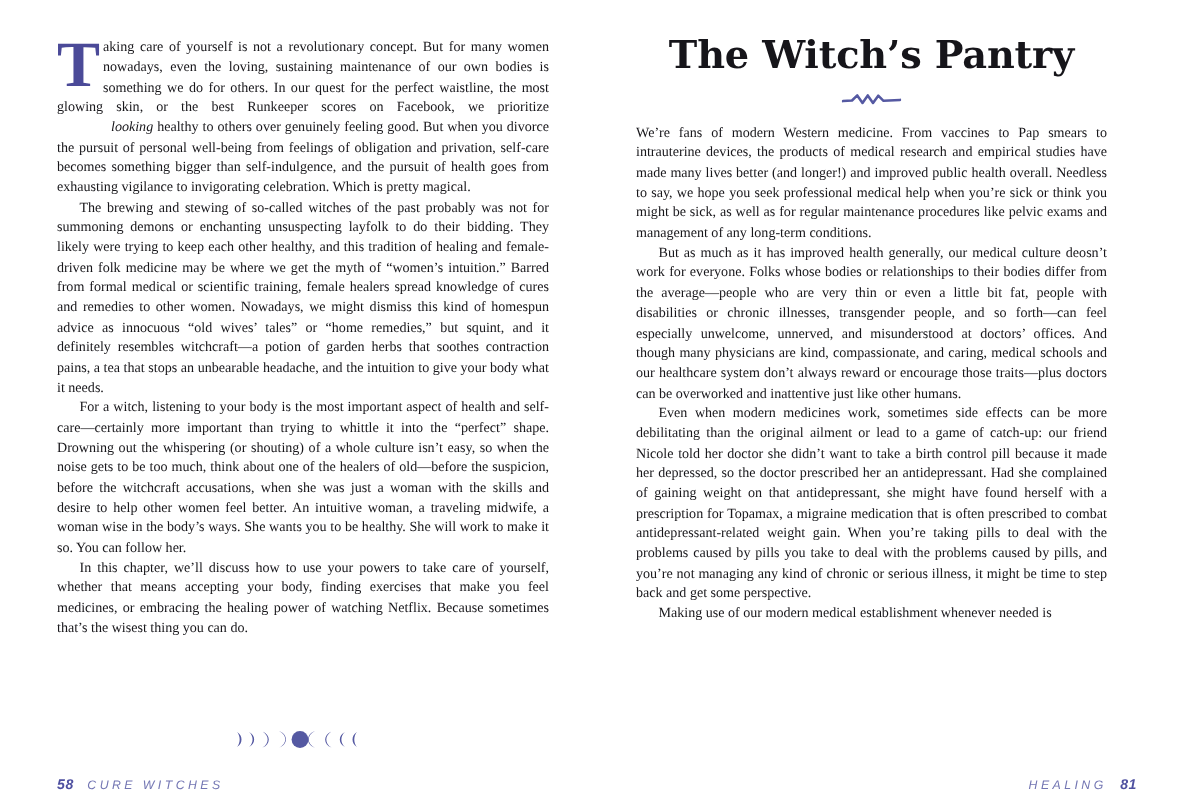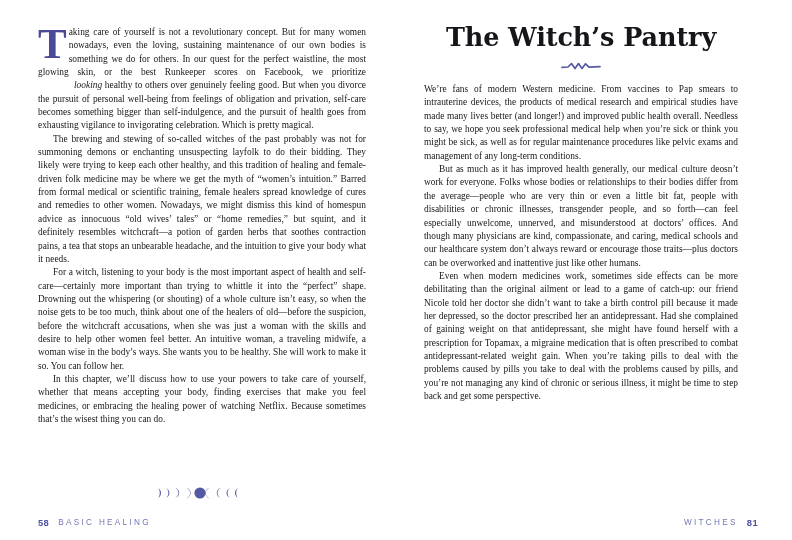--- a/index.html
+++ b/index.html
@@ -106,23 +106,24 @@
 
   
   .folio {
     position: absolute;
     bottom: 12px;
     font-family: "Liberation Sans", sans-serif;
     font-size: 8.2px;
     letter-spacing: 2.3px;
     color: #6669ac;
     display: flex;
-    align-items: center;
+    align-items: flex-end;
     gap: 9px;
     white-space: nowrap;
+    font-style: italic;
   }
   .folio-left  { left: 38px; }
   .folio-right { right: 34px; }
   .folio .num {
     font-weight: 700;
     font-size: 9.4px;
     letter-spacing: 0.4px;
     color: #4e50a0;
   }
   .folio .label { color: #7376b3; }
@@ -157,21 +158,21 @@
           <path d="M54 0.4 C47.8 2.6 47.8 9.4 54 11.6 C48.4 8.8 48.4 3.2 54 0.4 Z"></path>
           <path d="M65 0.6 C59.4 2.9 59.4 9.1 65 11.4 C60.4 8.6 60.4 3.4 65 0.6 Z"></path>
           <path d="M74 1 C69.4 3.2 69.4 8.8 74 11 C70.8 8.4 70.8 3.6 74 1 Z"></path>
           <path d="M82 1 C78 3.2 78 8.8 82 11 C79.6 8.4 79.6 3.6 82 1 Z"></path>
         </g>
       </svg>
     </div>
 
     <div class="folio folio-left">
       <span class="num">58</span>
-      <span class="label">BASIC HEALING</span>
+      <span class="label">CURE WITCHES</span>
     </div>
 
   </div>
 
   <div class="page page-right">
 
     <h1 class="chapter-title">The Witch’s Pantry</h1>
 
 
     <div class="squiggle-wrap">
@@ -181,23 +182,24 @@
     </div>
 
     <div class="body-col">
 
       <p class="first">We’re fans of modern Western medicine. From vaccines to Pap smears to intrauterine devices, the products of medical research and empirical studies have made many lives better (and longer!) and improved public health overall. Needless to say, we hope you seek professional medical help when you’re sick or think you might be sick, as well as for regular maintenance procedures like pelvic exams and management of any long-term conditions.</p>
 
       <p>But as much as it has improved health generally, our medical culture deosn’t work for everyone. Folks whose bodies or relationships to their bodies differ from the average—people who are very thin or even a little bit fat, people with disabilities or chronic illnesses, transgender people, and so forth—can feel especially unwelcome, unnerved, and misunderstood at doctors’ offices. And though many physicians are kind, compassionate, and caring, medical schools and our healthcare system don’t always reward or encourage those traits—plus doctors can be overworked and inattentive just like other humans.</p>
 
       <p>Even when modern medicines work, sometimes side effects can be more debilitating than the original ailment or lead to a game of catch-up: our friend Nicole told her doctor she didn’t want to take a birth control pill because it made her depressed, so the doctor prescribed her an antidepressant. Had she complained of gaining weight on that antidepressant, she might have found herself with a prescription for Topamax, a migraine medication that is often prescribed to combat antidepressant-related weight gain. When you’re taking pills to deal with the problems caused by pills you take to deal with the problems caused by pills, and you’re not managing any kind of chronic or serious illness, it might be time to step back and get some perspective.</p>
 
+      <p>Making use of our modern medical establishment whenever needed is</p>
 
     </div>
 
     <div class="folio folio-right">
-      <span class="label">WITCHES</span>
+      <span class="label">HEALING</span>
       <span class="num">81</span>
     </div>
 
   </div>
 
 </div>
 
 </body></html>

